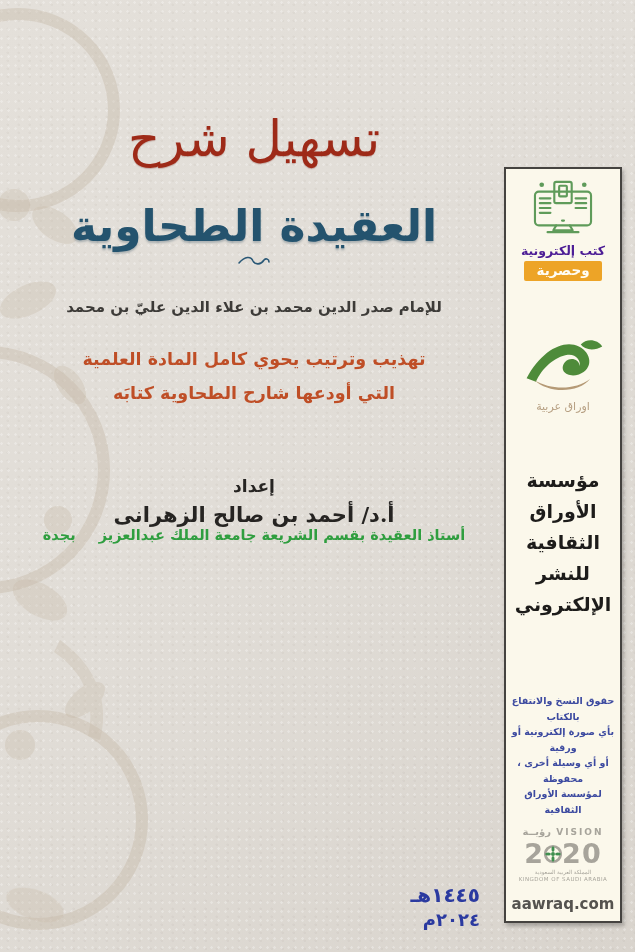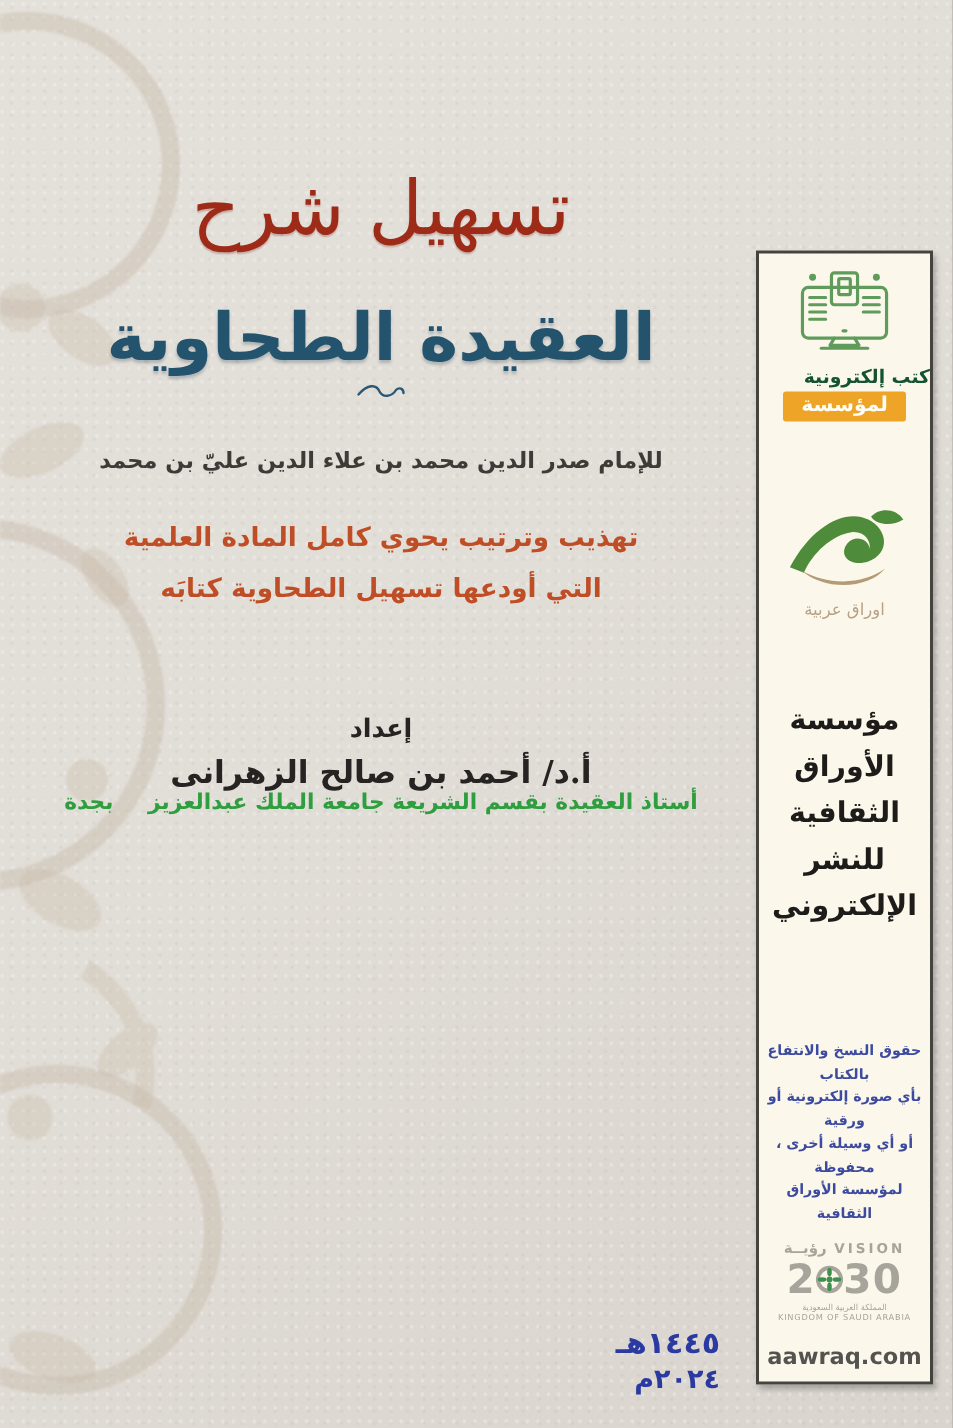--- a/index.html
+++ b/index.html
@@ -47,21 +47,21 @@
   .date-block .greg  { font-size:18px; display:block; margin-top:2px; }
 
   
   .panel {
     position:absolute; top:167px; right:13px; width:114px; height:752px;
     background:#fbf8eb; border:2px solid #454340; box-shadow:2px 3px 4px rgba(0,0,0,.25);
   }
   .panel .abs { position:absolute; left:0; right:0; text-align:center; }
 
   .logo-ebooks { top:10px; }
-  .ebooks-caption { margin-top:2px; font-size:12.5px; font-weight:700; color:#14532d;text-align:right; }
+  .ebooks-caption { margin-top:2px; font-size:12.5px; font-weight:700; color:#4c1d95; }
   .exclusive-badge {
     display:inline-block; margin-top:3px; padding:1px 12px 3px 12px;
     background:#eda427; color:#fffdf5; font-size:13.5px; font-weight:700; border-radius:2px;
   }
 
   .logo-awraq { top:168px; }
   .awraq-caption { margin-top:1px; font-size:11px; color:#b7a083; }
 
   .publisher-name { top:296px; }
   .publisher-name span { display:block; font-size:19px; font-weight:700; color:#1d1c1a; line-height:31px; }
@@ -111,21 +111,21 @@
     <svg class="flourish" width="34" height="14" viewBox="0 0 34 14">
       <path d="M2 9 C 8 2, 14 2, 16 7 C 18 11, 24 11, 27 6 M27 6 c 2 -2, 5 -1, 5 2" fill="none" stroke="#2a5876" stroke-width="1.6" stroke-linecap="round"></path>
     </svg>
 
     <div class="author">
       <div>للإمام صدر الدين محمد بن علاء الدين عليّ بن محمد</div>
     </div>
 
     <div class="description">
       <div>تهذيب وترتيب يحوي كامل المادة العلمية</div>
-      <div>التي أودعها تسهيل الطحاوية كتابَه</div>
+      <div>التي أودعها شارح الطحاوية كتابَه</div>
     </div>
 
     <div class="prepared">
       <div class="prepared-heading">إعداد</div>
       <div class="prepared-name">أ.د/ أحمد بن صالح الزهرانى</div>
       <div class="prepared-role">
         <span>أستاذ العقيدة بقسم الشريعة جامعة الملك عبدالعزيز</span>
         <span class="city">بجدة</span>
       </div>
     </div>
@@ -149,21 +149,21 @@
           <path d="M11 20 h11 M11 25 h11 M11 30 h11 M11 35 h11"></path>
           <path d="M48 20 h11 M48 25 h11 M48 30 h11"></path>
           <path d="M34 43 h2"></path>
         </g>
         <g fill="#5f9b5a">
           <circle cx="13" cy="6" r="2.4"></circle>
           <circle cx="57" cy="6" r="2.4"></circle>
         </g>
       </svg>
       <div class="ebooks-caption">كتب إلكترونية</div>
-      <div class="exclusive-badge">لمؤسسة</div>
+      <div class="exclusive-badge">وحصرية</div>
     </div>
 
     <div class="abs logo-awraq">
       <svg width="84" height="58" viewBox="0 0 90 62">
         <path d="M6 44 C 22 14, 46 2, 62 10 C 76 17, 78 34, 62 40 C 50 44, 40 36, 47 27 C 52 21, 62 23, 63 31 C 64 25, 59 18, 50 19 C 36 21, 22 34, 16 48 Z" fill="#4e8b3a"></path>
         <path d="M64 8 C 70 1, 82 2, 87 10 C 79 15, 68 14, 64 8 Z" fill="#4e8b3a"></path>
         <path d="M14 46 C 32 57, 58 57, 74 45 C 62 60, 30 61, 14 46 Z" fill="#b59a76"></path>
       </svg>
       <div class="awraq-caption">اوراق عربية</div>
     </div>
@@ -191,21 +191,21 @@
       <div class="vision-year" dir="ltr">
         <span>2</span><svg width="18" height="20" viewBox="0 0 20 22">
             <circle cx="10" cy="11" r="8.6" fill="none" stroke="#a7a49b" stroke-width="3"></circle>
             <g fill="#3f8f4f">
               <circle cx="10" cy="11" r="2.2"></circle>
               <ellipse cx="10" cy="5.5" rx="1.7" ry="3.2"></ellipse>
               <ellipse cx="10" cy="16.5" rx="1.7" ry="3.2"></ellipse>
               <ellipse cx="4.5" cy="11" rx="3.2" ry="1.7"></ellipse>
               <ellipse cx="15.5" cy="11" rx="3.2" ry="1.7"></ellipse>
             </g>
-          </svg><span>30</span>
+          </svg><span>20</span>
       </div>
       <div class="country">
         <div>المملكة العربية السعودية</div>
         <div>KINGDOM OF SAUDI ARABIA</div>
       </div>
     </div>
 
     <div class="abs website">aawraq.com</div>
   </div>
 

